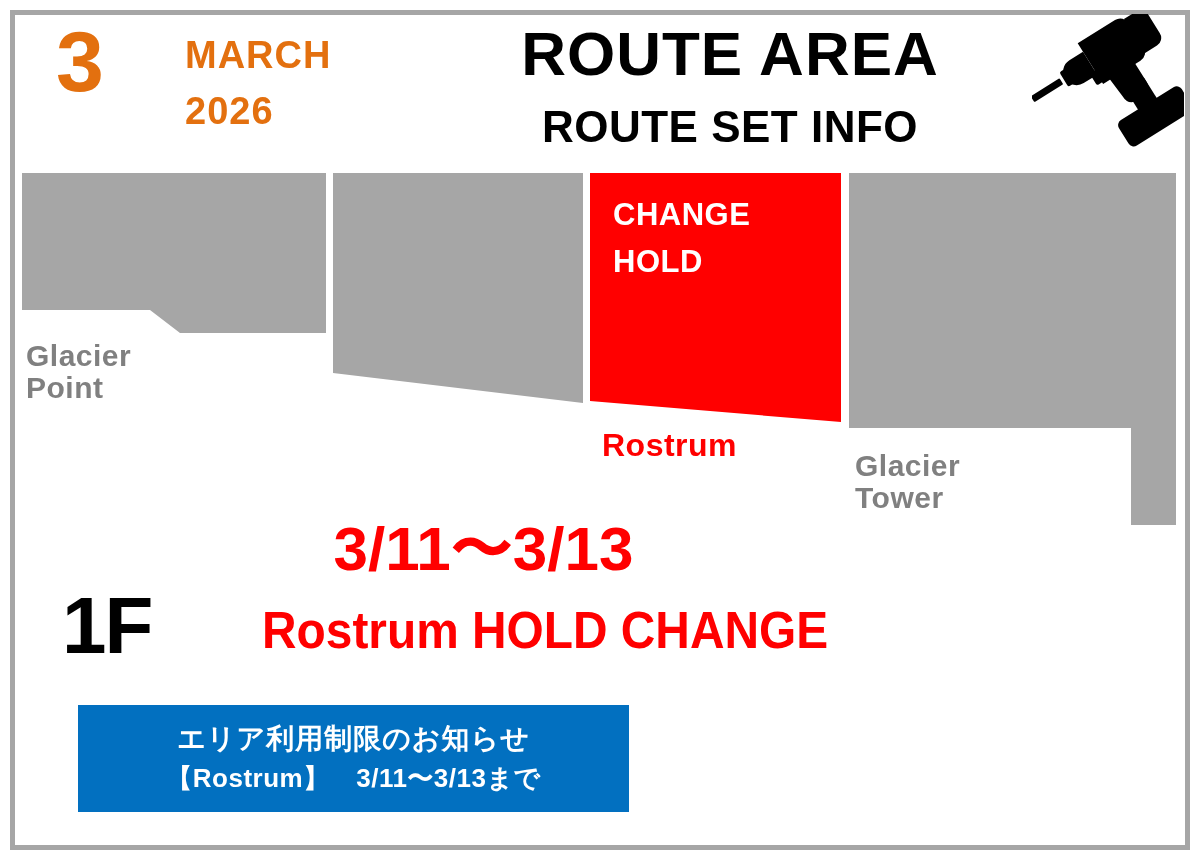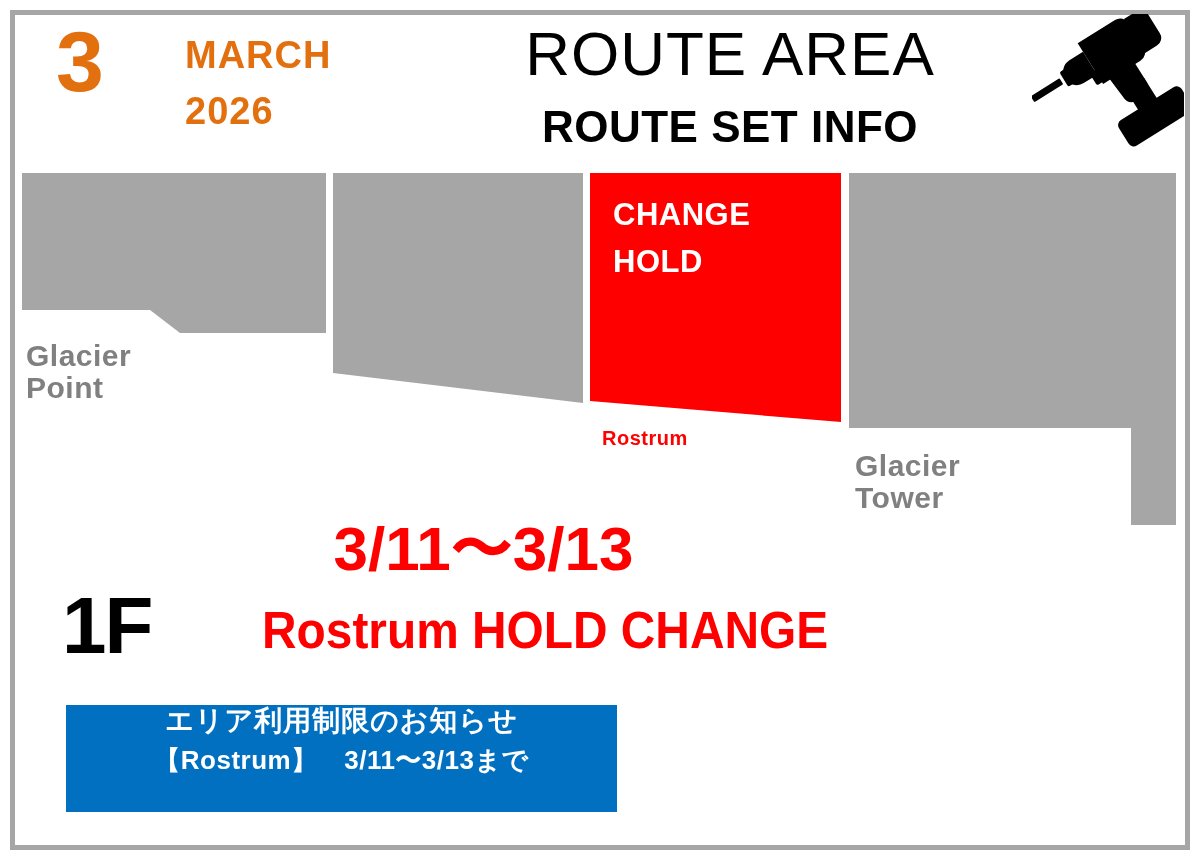--- a/index.html
+++ b/index.html
@@ -26,41 +26,41 @@
     font-size:38px;font-weight:bold;color:#E3700F;line-height:1;
     letter-spacing:1px;
   }
   .year{
     position:absolute;left:185px;top:92px;
     font-size:38px;font-weight:bold;color:#E3700F;line-height:1;
     letter-spacing:1px;
   }
   .main-title{
     position:absolute;left:420px;top:23px;width:620px;
-    font-size:62px;font-weight:normal;color:#000;line-height:1;
+    font-size:62px;font-weight:bold;color:#000;line-height:1;
     letter-spacing:1px;text-align:center;
   }
   .sub-title{
     position:absolute;left:420px;top:105px;width:620px;
     font-size:44px;font-weight:bold;color:#000;line-height:1;
     letter-spacing:0.5px;text-align:center;
   }
   .drill-icon{position:absolute;left:1032px;top:14px;width:152px;height:148px;}
 
   
   .map{position:absolute;left:0;top:160px;width:1201px;height:380px;}
   .map svg{display:block;}
 
   .area-label{position:absolute;font-weight:bold;line-height:1.08;letter-spacing:0.5px;}
   .label-gray{color:#808080;}
   .label-red{color:#FF0000;}
 
   #label-glacier{left:26px;top:340px;font-size:30px;}
   #label-cathedral{left:333px;top:388px;font-size:30px;}
-  #label-rostrum{left:602px;top:428px;font-size:20px;}
+  #label-rostrum{left:602px;top:428px;font-size:32px;}
   #label-leaning{left:855px;top:450px;font-size:30px;}
 
   .hold-change{
     position:absolute;left:613px;top:192px;width:230px;
     font-size:31px;font-weight:bold;color:#ffffff;line-height:1.5;
     letter-spacing:0.5px;
   }
 
   
   .date-range{
@@ -77,23 +77,23 @@
     letter-spacing:-2px;
   }
   .headline{
     position:absolute;left:262px;top:604px;
     font-size:52px;font-weight:bold;color:#FF0000;line-height:1;
     letter-spacing:0px;transform:scaleX(0.92);transform-origin:left center;
   }
 
   
   .notice{
-    position:absolute;left:66px;top:705px;width:551px;height:107px;
+    position:absolute;left:78px;top:705px;width:551px;height:107px;
     background:#0270C0;box-sizing:border-box;color:#fff;
-    padding-top:0;
+    padding-top:18px;
   }
   .notice-line1{
     text-align:center;font-size:28px;font-weight:bold;line-height:1.15;
     letter-spacing:1px;
   }
   .notice-line2{
     text-align:center;font-size:26px;font-weight:bold;line-height:1.2;
     letter-spacing:0.5px;margin-top:8px;
   }
 

